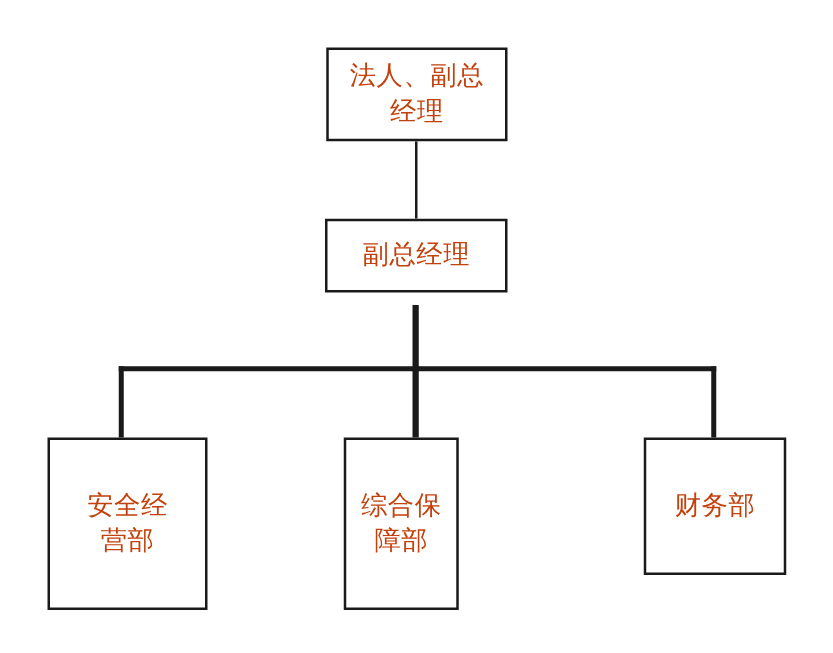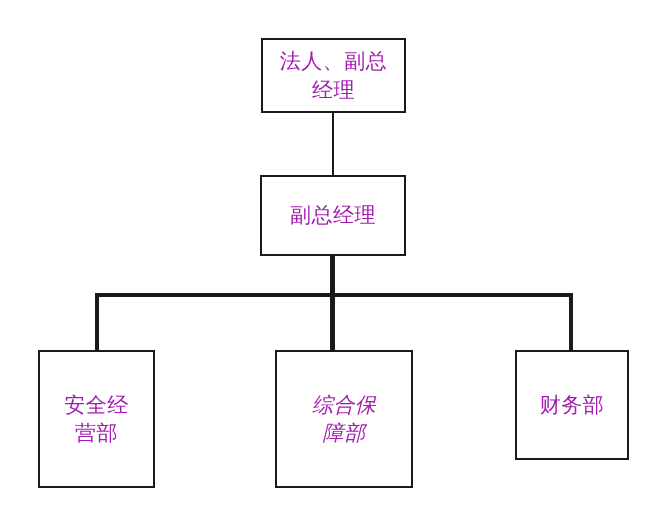--- a/index.html
+++ b/index.html
@@ -18,36 +18,36 @@
   }
   .node-box {
     position: absolute;
     box-sizing: border-box;
     border: 2px solid #1a1a1a;
     background: #ffffff;
     display: flex;
     align-items: center;
     justify-content: center;
     text-align: center;
-    color: #a21caf;
+    color: #c2410c;
     font-size: 21px;
     line-height: 1.35;
     letter-spacing: 0.5px;
     z-index: 2;
   }
   .node-label {
     display: block;
     padding: 0 6px;
     white-space: pre-line;
   }
   
   #node-top      { left: 261px; top: 38px;  width: 145px; height: 75px; }
-  #node-second   { left: 260px; top: 175px; width: 146px; height: 81px; }
-  #node-dept-1   { left: 38px;  top: 350px; width: 117px; height: 138px; }
-  #node-dept-2   { left: 275px; top: 350px; width: 138px; height: 138px; font-style: italic; }
+  #node-second   { left: 260px; top: 175px; width: 146px; height: 59px; }
+  #node-dept-1   { left: 38px;  top: 350px; width: 128px; height: 138px; }
+  #node-dept-2   { left: 275px; top: 350px; width: 92px; height: 138px; }
   #node-dept-3   { left: 515px; top: 350px; width: 114px; height: 110px; }
 
   
   .connector {
     position: absolute;
     background: #1a1a1a;
     z-index: 1;
   }
   #connector-top-to-second {
     left: 332px; top: 113px; width: 2px; height: 62px;

